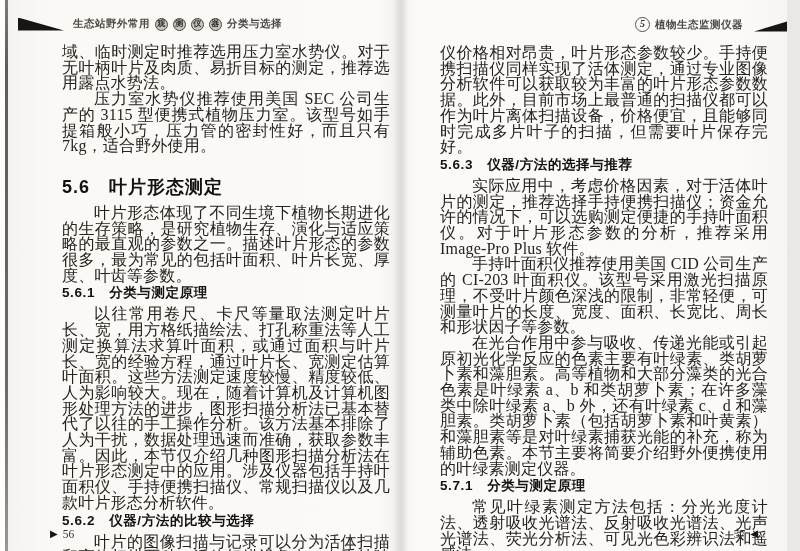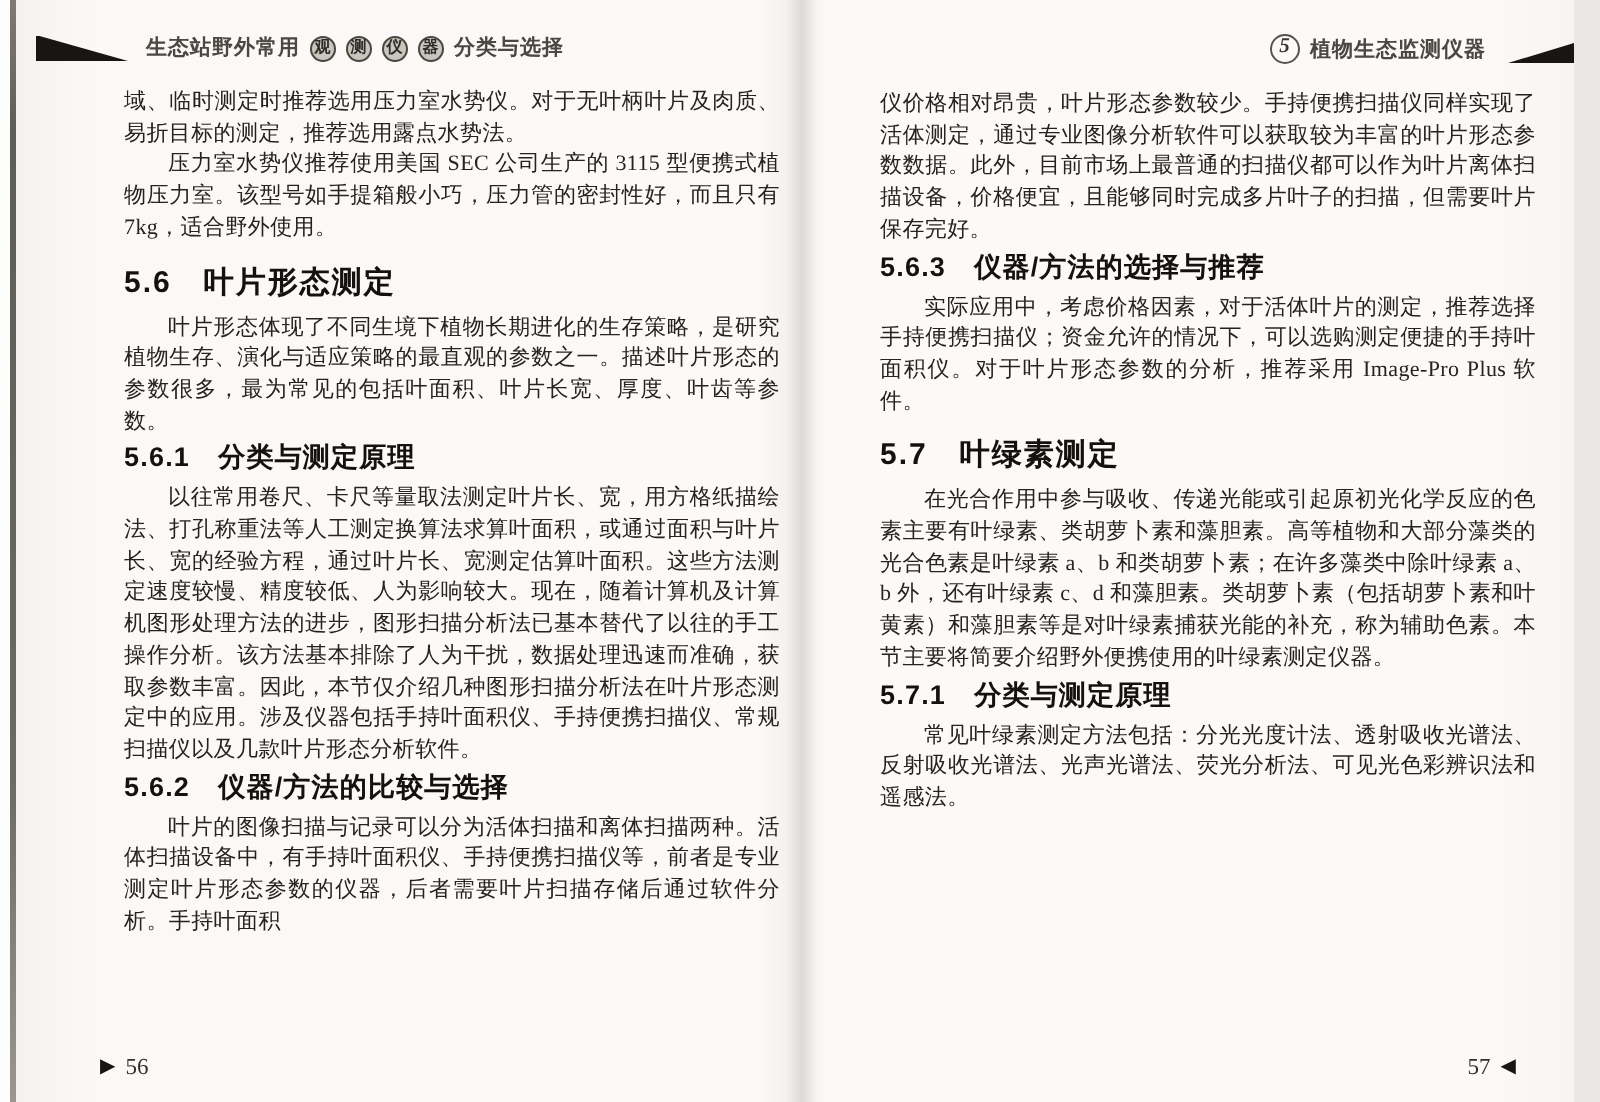--- a/index.html
+++ b/index.html
@@ -55,29 +55,29 @@
     border: 1px solid #57534d; background: transparent;
     font-family: "Liberation Serif", serif; font-style: italic; font-weight: bold;
     font-size: 10.5px; color: #3c3935; line-height: 1;
   }
 
   
   .body { margin-top: 13px; }
   .page-left  .body { margin-left: 52px; margin-right: 10px; }
   .page-right .body { margin-left: 38px; margin-right: 32px; }
   .body p {
-    font-size: 11px; line-height: 15.7px;
+    font-size: 16px; line-height: 15.7px;
     text-align: justify; letter-spacing: 0.2px;
     color: #26231f;
   }
   .body p.indent { text-indent: 2em; }
   .h1 {
     font-family: "Liberation Sans", sans-serif;
-    font-size: 15px; font-weight: bold; color: #14120f;
-    margin: 9px 0 6px 0; letter-spacing: 1px;
+    font-size: 18px; font-weight: bold; color: #14120f;
+    margin: 21px 0 6px 0; letter-spacing: 1px;
   }
   .h2 {
     font-family: "Liberation Sans", sans-serif;
     font-size: 13.5px; font-weight: bold; color: #14120f;
     margin: 1px 0 4px 0; letter-spacing: 0.6px;
   }
 
   
   .footer {
     position: absolute; bottom: 11px;
@@ -130,21 +130,21 @@
     <div class="hdr">
       <span class="chapter-badge">5</span>
       <span>植物生态监测仪器</span>
       <span class="wedge wedge-right"></span>
     </div>
 
     <div class="body">
       <p>仪价格相对昂贵，叶片形态参数较少。手持便携扫描仪同样实现了活体测定，通过专业图像分析软件可以获取较为丰富的叶片形态参数数据。此外，目前市场上最普通的扫描仪都可以作为叶片离体扫描设备，价格便宜，且能够同时完成多片叶子的扫描，但需要叶片保存完好。</p>
       <div class="h2">5.6.3　仪器/方法的选择与推荐</div>
       <p class="indent">实际应用中，考虑价格因素，对于活体叶片的测定，推荐选择手持便携扫描仪；资金允许的情况下，可以选购测定便捷的手持叶面积仪。对于叶片形态参数的分析，推荐采用 Image-Pro Plus 软件。</p>
-      <div class="h1">5.7　叶绿素测定</div>
+      <p class="indent">手持叶面积仪推荐使用美国 CID 公司生产的 CI-203 叶面积仪。该型号采用激光扫描原理，不受叶片颜色深浅的限制，非常轻便，可测量叶片的长度、宽度、面积、长宽比、周长和形状因子等参数。</p>
       <p class="indent">在光合作用中参与吸收、传递光能或引起原初光化学反应的色素主要有叶绿素、类胡萝卜素和藻胆素。高等植物和大部分藻类的光合色素是叶绿素 a、b 和类胡萝卜素；在许多藻类中除叶绿素 a、b 外，还有叶绿素 c、d 和藻胆素。类胡萝卜素（包括胡萝卜素和叶黄素）和藻胆素等是对叶绿素捕获光能的补充，称为辅助色素。本节主要将简要介绍野外便携使用的叶绿素测定仪器。</p>
       <div class="h2">5.7.1　分类与测定原理</div>
       <p class="indent">常见叶绿素测定方法包括：分光光度计法、透射吸收光谱法、反射吸收光谱法、光声光谱法、荧光分析法、可见光色彩辨识法和遥感法。</p>
 
     </div>
 
     <div class="footer">
       <span>57</span>
       <span class="marker">◀</span>
     </div>

